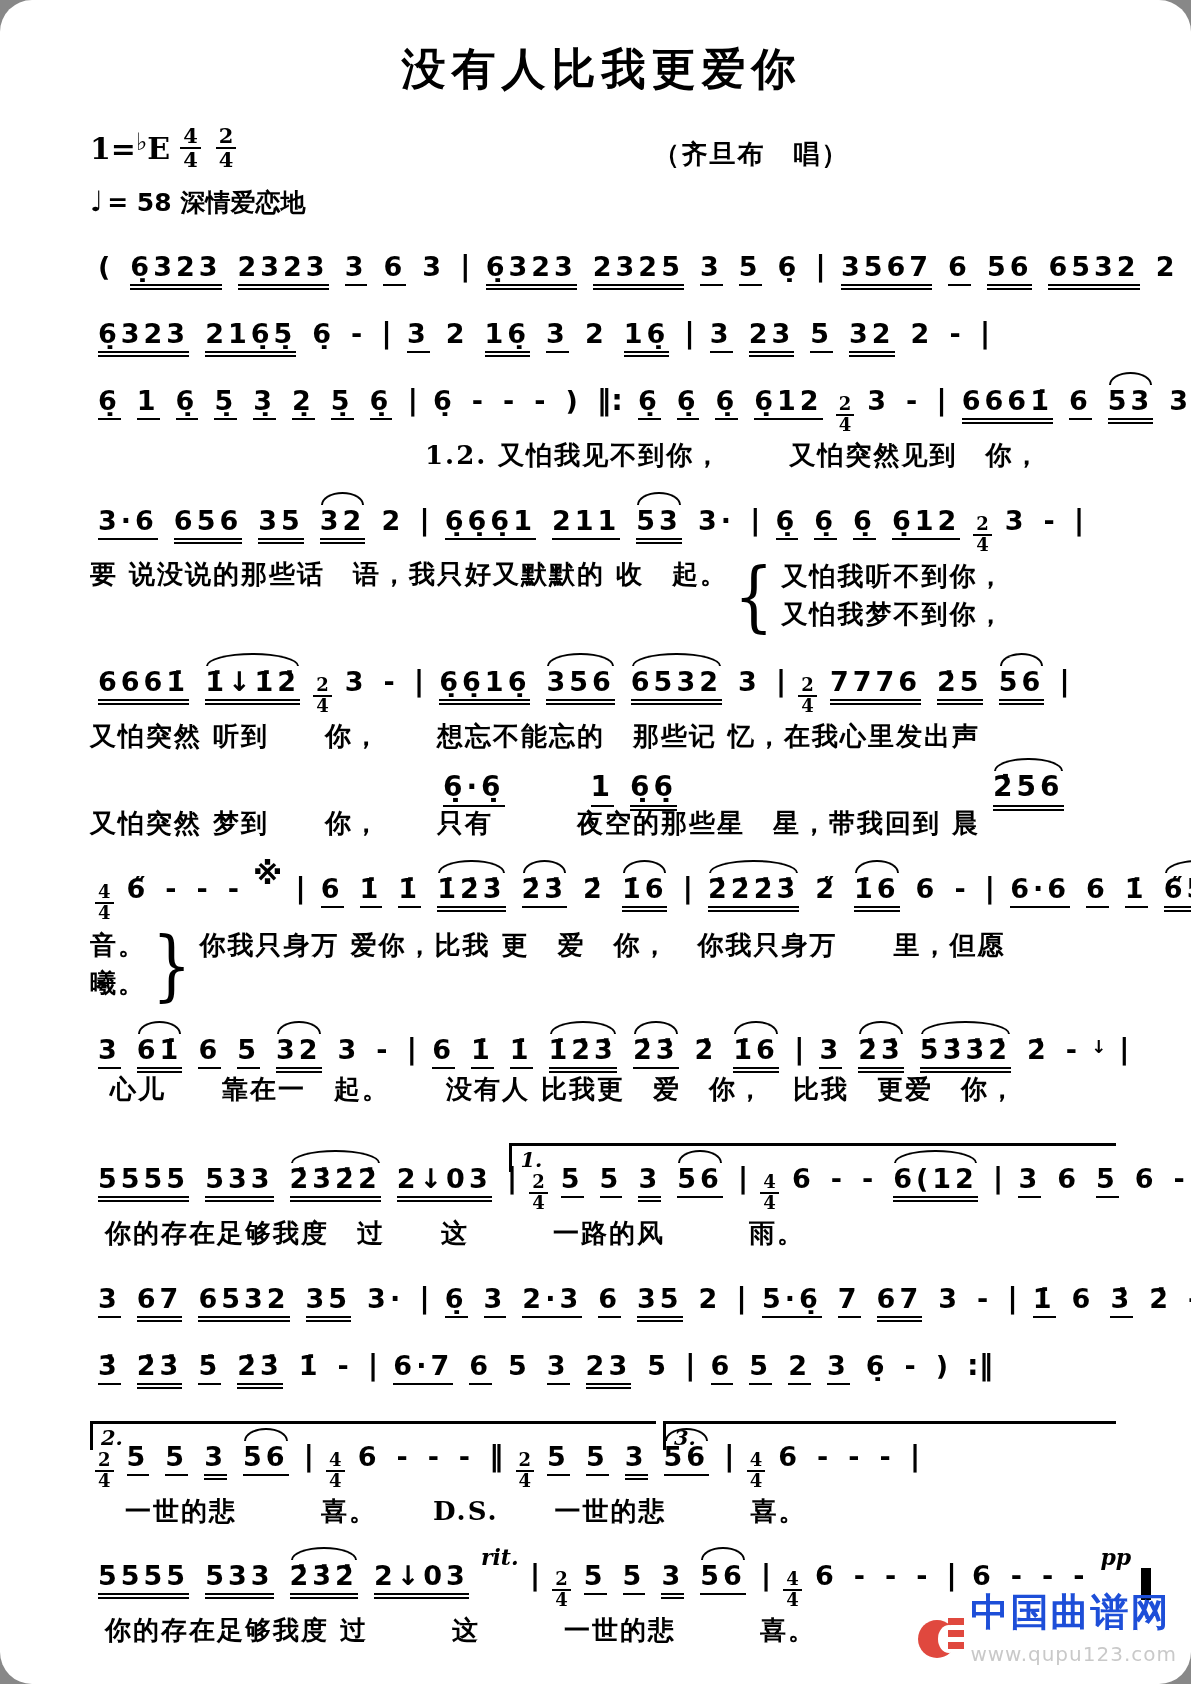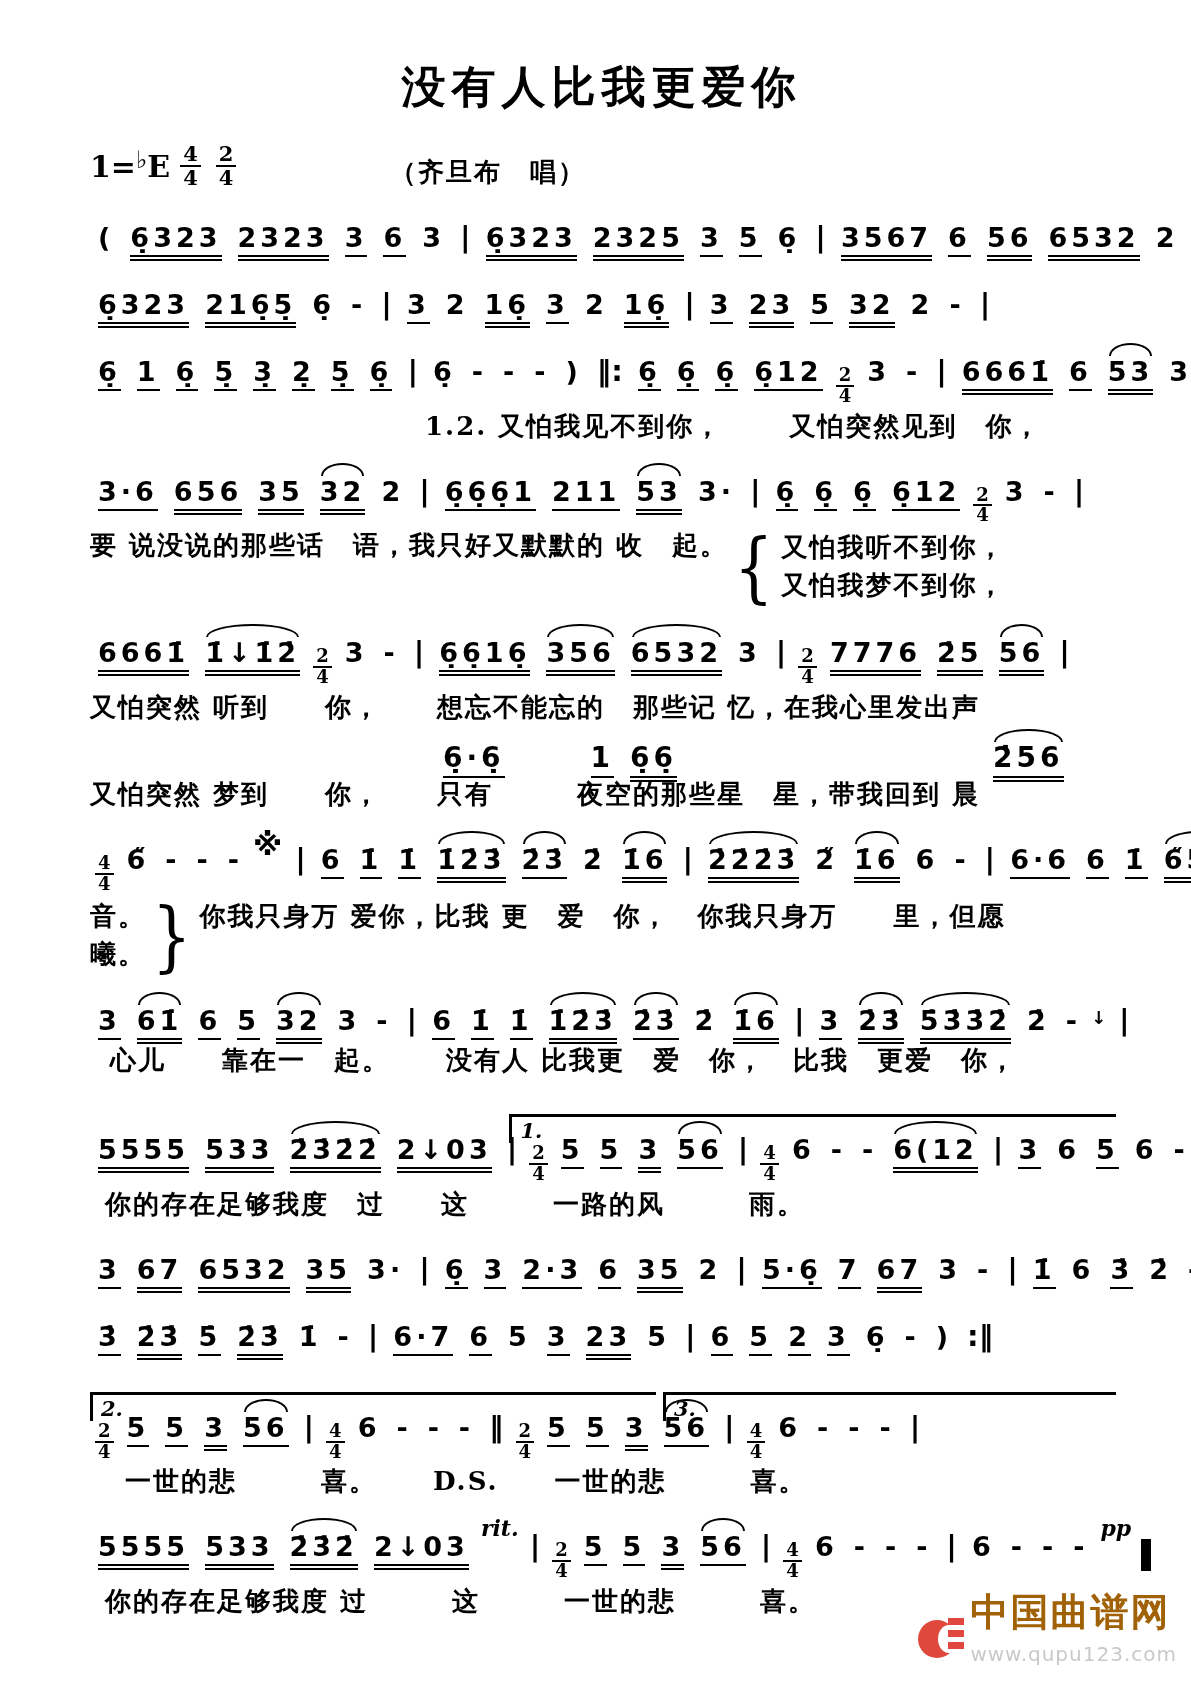--- a/index.html
+++ b/index.html
@@ -1,23 +1,23 @@
 <!DOCTYPE html>
 <html><head>
 <meta charset="utf-8">
 <style>
   html,body{margin:0;padding:0;background:#888;}
   #page{width:1191px;height:1684px;background:#fff;position:relative;overflow:hidden;
         font-family:"DejaVu Sans",sans-serif;color:#000;box-sizing:border-box;
-        padding:58px 78px 0 90px;}
+        padding:40px 78px 0 90px;border-radius:32px;}
   
   .title{text-align:center;font:bold 44px "DejaVu Serif",serif;letter-spacing:6px;margin-bottom:26px;}
   .meta{display:flex;align-items:flex-start;margin-bottom:6px;}
   .meta-left{width:300px;}
-  .meta-center{flex:1;text-align:left;font:bold 26px "DejaVu Serif",serif;padding-top:12px;letter-spacing:2px;}
+  .meta-center{flex:1;text-align:center;font:bold 26px "DejaVu Serif",serif;padding-top:12px;letter-spacing:2px;}
   .meta-right{width:230px;font:bold 24px "DejaVu Serif",serif;line-height:1.45;text-align:left;}
   .keyline{font:bold 30px "DejaVu Serif",serif;display:flex;align-items:center;}
   .flat{font-size:24px;position:relative;top:-7px;}
   .frac{display:inline-flex;flex-direction:column;align-items:center;
         font:bold 18px "DejaVu Serif",serif;line-height:1.05;margin:0 5px;vertical-align:-6px;}
   .frac i{font-style:normal;padding:0 3px;}
   .frac i:first-child{border-bottom:2px solid #000;}
   .keyline .frac{font-size:21px;margin-left:10px;}
   .tempoline{font:bold 25px "DejaVu Sans",sans-serif;margin-top:14px;}
   .qnote{font-size:28px;margin-right:4px;}
@@ -73,20 +73,24 @@
           <span>E</span>
         <span class="frac">
             <i>4</i>
             <i>4</i>
           </span>
         <span class="frac">
             <i>2</i>
             <i>4</i>
           </span>
       </div>
+      <div class="tempoline">
+        <span class="qnote">♩</span><span>= 58</span>
+        <span>深情爱恋地</span>
+      </div>
     </div>
     <div class="meta-center">（齐旦布　唱）</div>
   </div>
 
   <div>
       <div class="music-row">
         <span class="note">(</span>
         <span class="note u2">6̣323</span>
         <span class="note u2">2323</span>
         <span class="note u1">3</span>
@@ -450,18 +454,18 @@
   <div class="watermark">
     <span class="wm-logoblock">
       <span class="wm-ball" style="background: rgb(224, 72, 62);"></span>
       <span class="wm-bars">
           <b style="background: rgb(224, 72, 62);"></b>
           <b style="background: rgb(224, 72, 62);"></b>
           <b style="background: rgb(224, 72, 62);"></b>
         </span>
     </span>
     <span class="wm-text">
-      <span class="wm-brand" style="color: #a16207;">中国曲谱网</span>
+      <span class="wm-brand" style="color: #1d4ed8;">中国曲谱网</span>
       <span class="wm-url" style="color: rgb(201, 201, 201);">www.qupu123.com</span>
     </span>
   </div>
 
 </div>
 
 </body></html>

